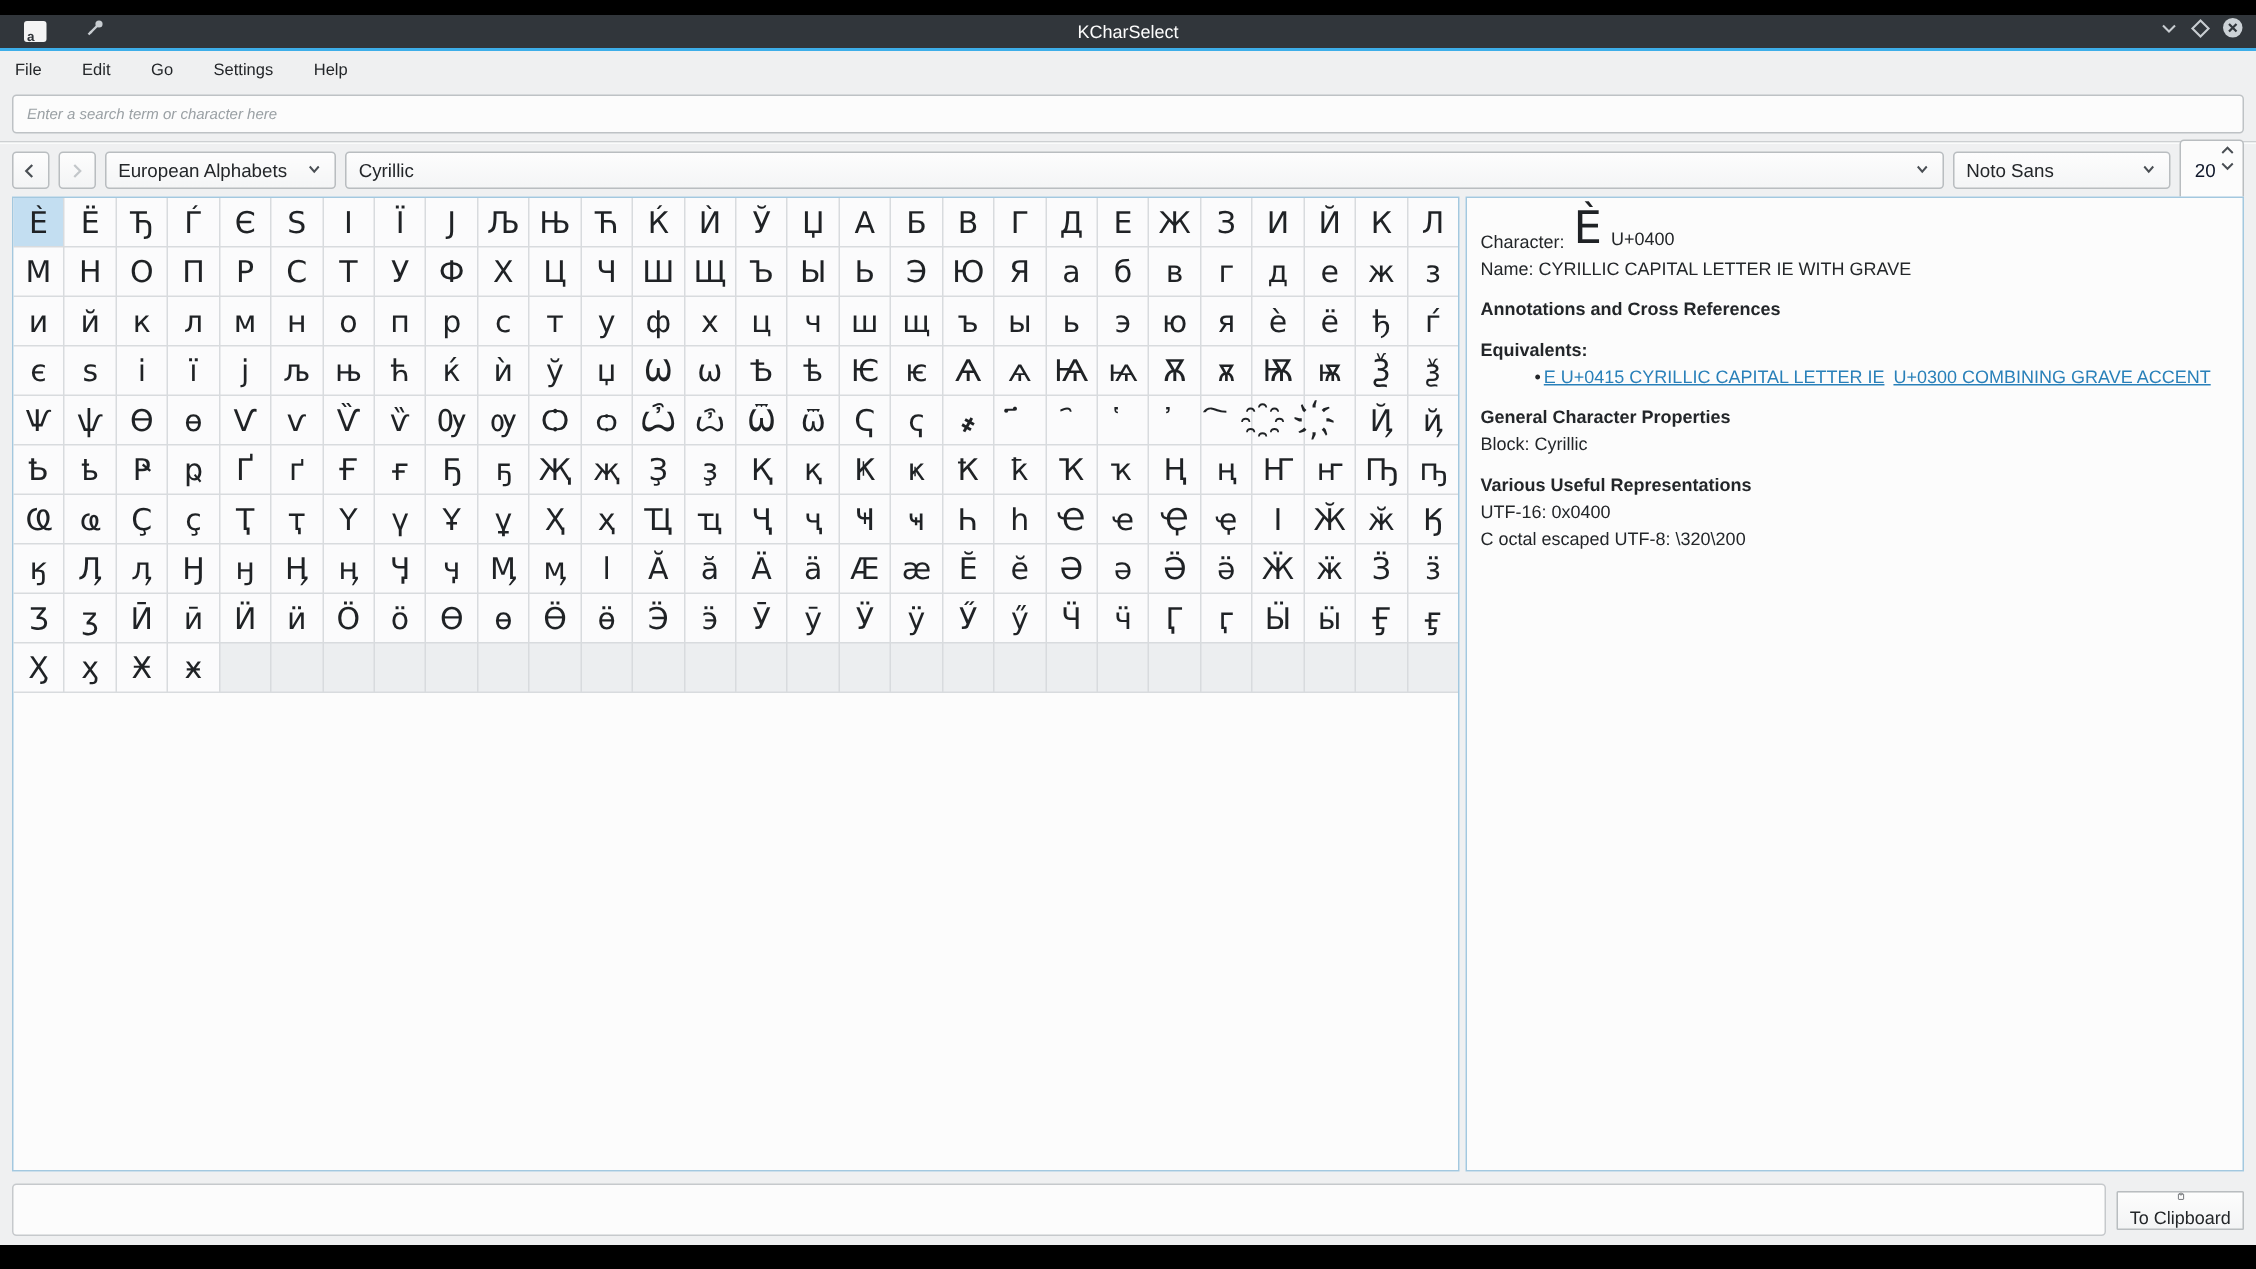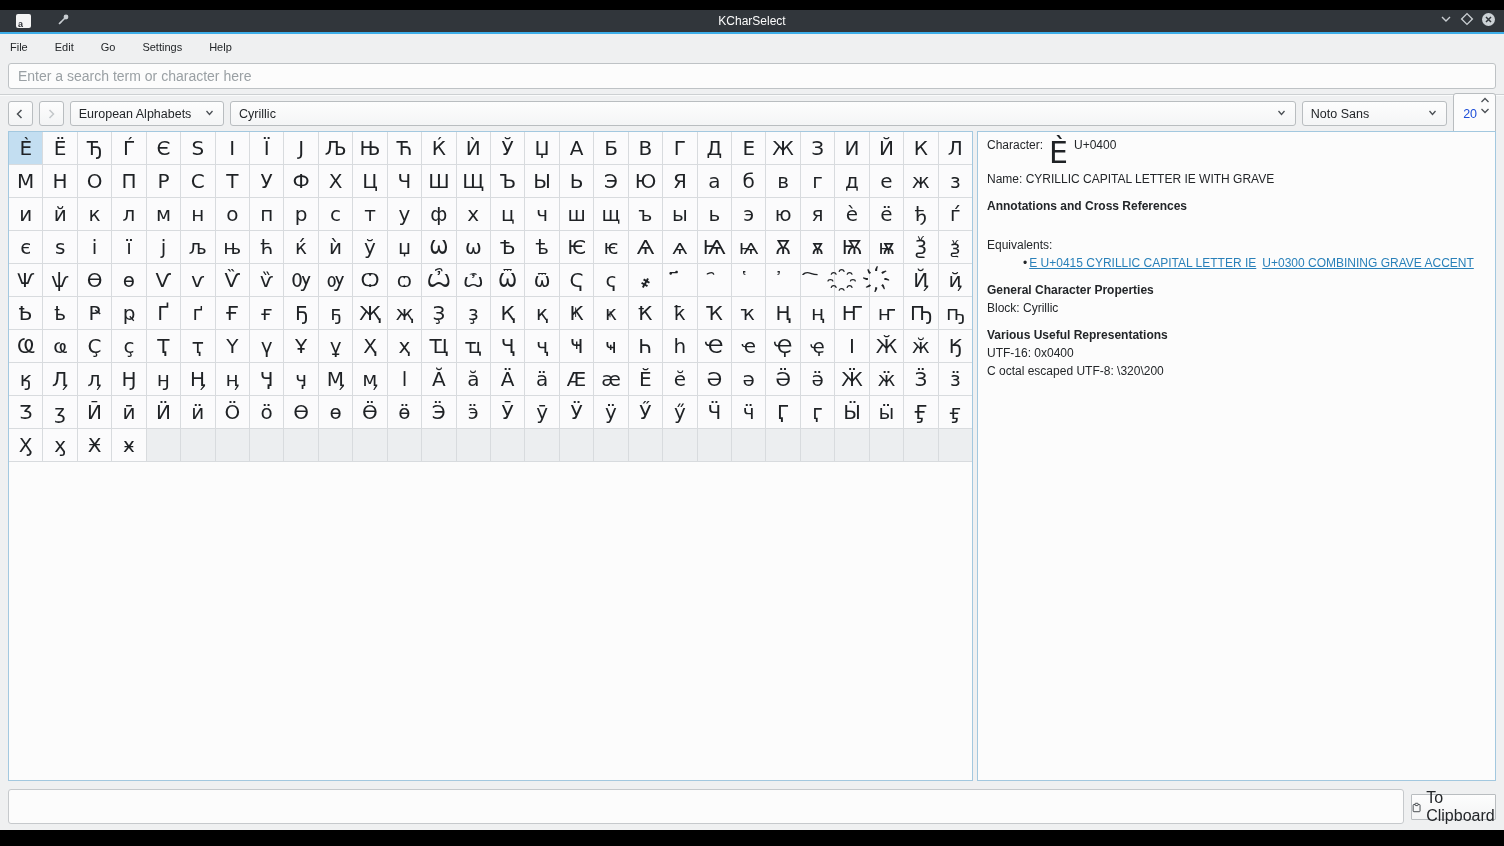--- a/index.html
+++ b/index.html
@@ -16,60 +16,60 @@
   .title-text { width:100%; text-align:center; color:#fcfcfc; font-size:12px; }
   .tb-controls { position:absolute; right:8px; top:0; height:22px; display:flex; align-items:center; gap:7px; }
   .accent-line { position:absolute; left:0; top:22px; width:100%; height:2px; background:#3daee9; }
 
   
   .menubar { position:absolute; left:0; top:24px; width:100%; height:25px; display:flex; align-items:center; padding-left:8px; gap:23px; }
   .menu-item { font-size:11px; color:#232629; padding:2px 2px; cursor:default; }
 
   
   .search-row { position:absolute; left:0; top:49px; width:100%; height:33px; padding:4px 8px; }
-  .search-input { width:100%; height:26px; background:#fcfcfc; border:1px solid #bec2c5; border-radius:3px; padding:0 9px; font-size:14px; color:#232629; font-family:"Liberation Sans", sans-serif; }
+  .search-input { width:100%; height:26px; background:#fcfcfc; border:1px solid #bec2c5; border-radius:3px; padding:0 9px; font-size:10px; color:#232629; font-family:"Liberation Sans", sans-serif;font-style:italic; }
   .search-input::placeholder { color:#9aa0a4; }
 
   .separator { position:absolute; left:0; top:84px; width:100%; height:2px; border-top:1px solid #cdd0d2; border-bottom:1px solid #fafbfb; }
 
   
   .toolbar { position:absolute; left:0; top:88px; width:100%; height:31px; display:flex; align-items:center; padding:0 8px; gap:6px; }
   .tool-btn { width:25px; height:25px; background:linear-gradient(#fdfdfd,#f3f4f5); border:1px solid #b9bdc0; border-radius:3px; display:flex; align-items:center; justify-content:center; }
   .combo { height:25px; background:linear-gradient(#fdfdfd,#f4f5f6); border:1px solid #b9bdc0; border-radius:3px; display:flex; align-items:center; padding:0 8px; font-size:12.5px; color:#232629; position:relative; }
   .combo .chev { position:absolute; right:8px; }
   .combo-category { width:155px; }
   .combo-block { width:1071px; }
   .combo-font { width:146px; }
-  .spinbox { width:43px; height:42px; background:#fcfcfc; border:1px solid #b9bdc0; border-radius:3px; display:flex; align-items:center; position:relative; padding-left:9px; font-size:12.5px; color:#1d4ed8; }
+  .spinbox { width:43px; height:42px; background:#fcfcfc; border:1px solid #b9bdc0; border-radius:3px; display:flex; align-items:center; position:relative; padding-left:9px; font-size:12.5px; color:#0f172a; }
   .spin-arrows { position:absolute; right:5px; top:3px; display:flex; flex-direction:column; gap:3px; }
 
   
   .main { position:absolute; left:0; top:121px; width:100%; height:650px; }
   .grid-panel { position:absolute; left:8px; top:0; width:965px; height:650px; border:1px solid #a3c8df; background:#fcfcfc; overflow:hidden; }
   .char-grid { display:grid; grid-template-columns:repeat(28, 1fr); grid-auto-rows:32px; gap:1px; background:#d8dbde; border-bottom:1px solid #d8dbde; }
   .cell { background:#fbfbfc; display:flex; align-items:center; justify-content:center; font-family:"DejaVu Sans", sans-serif; font-size:20px; color:#1f2225; cursor:default; }
   .cell.selected { background:#c3def1; }
   .cell.empty { background:#eceef0; }
 
   .details-panel { position:absolute; left:977px; top:0; width:519px; height:650px; border:1px solid #a3c8df; background:#fcfcfc; padding:4px 9px; font-size:12px; color:#232629; line-height:14px; }
-  .char-line { display:flex; gap:6px; margin-top:2px; }
+  .char-line { display:flex; align-items:flex-end; gap:6px; margin-top:2px; }
   .big-char { font-family:"DejaVu Sans", sans-serif; font-size:30px; line-height:30px; color:#1f2225; }
   .char-line .small { padding-bottom:2px; }
   .d-line { margin-top:4px; }
   .d-heading { font-weight:bold; margin-top:13px; }
-  .d-sub { margin-top:25px; }
+  .d-sub { margin-top:13px;font-weight:bold; }
   .bullet-line { margin-top:4px; padding-left:36px; }
   .bullet-dot { margin-right:2px; }
   a.eq-link { color:#2980b9; text-decoration:underline; cursor:pointer; }
   .link-gap { display:inline-block; width:6px; }
 
   
   .bottombar { position:absolute; left:0; top:778px; width:100%; height:42px; }
   .result-input { position:absolute; left:8px; top:1px; width:1396px; height:35px; background:#fcfcfc; border:1px solid #c6c9cc; border-radius:3px; padding:0 8px; font-size:14px; font-family:"DejaVu Sans", sans-serif; }
-  .clip-btn { position:absolute; left:1411px; top:6px; width:85px; height:26px; background:linear-gradient(#fdfdfd,#f3f4f5); border:1px solid #b9bdc0; border-radius:1px; display:flex; align-items:center; justify-content:center; gap:5px; font-size:16px; color:#232629; font-family:"Liberation Sans", sans-serif; }
+  .clip-btn { position:absolute; left:1411px; top:6px; width:85px; height:26px; background:linear-gradient(#fdfdfd,#f3f4f5); border:1px solid #b9bdc0; border-radius:1px; display:flex; align-items:center; justify-content:center; gap:5px; font-size:12px; color:#232629; font-family:"Liberation Sans", sans-serif;flex-direction:column; }
 </style>
 </head>
 <body>
 
 <div class="window">
 
   <div class="titlebar">
     <div class="tb-icons">
       <span class="app-ic"></span>
       <span>

